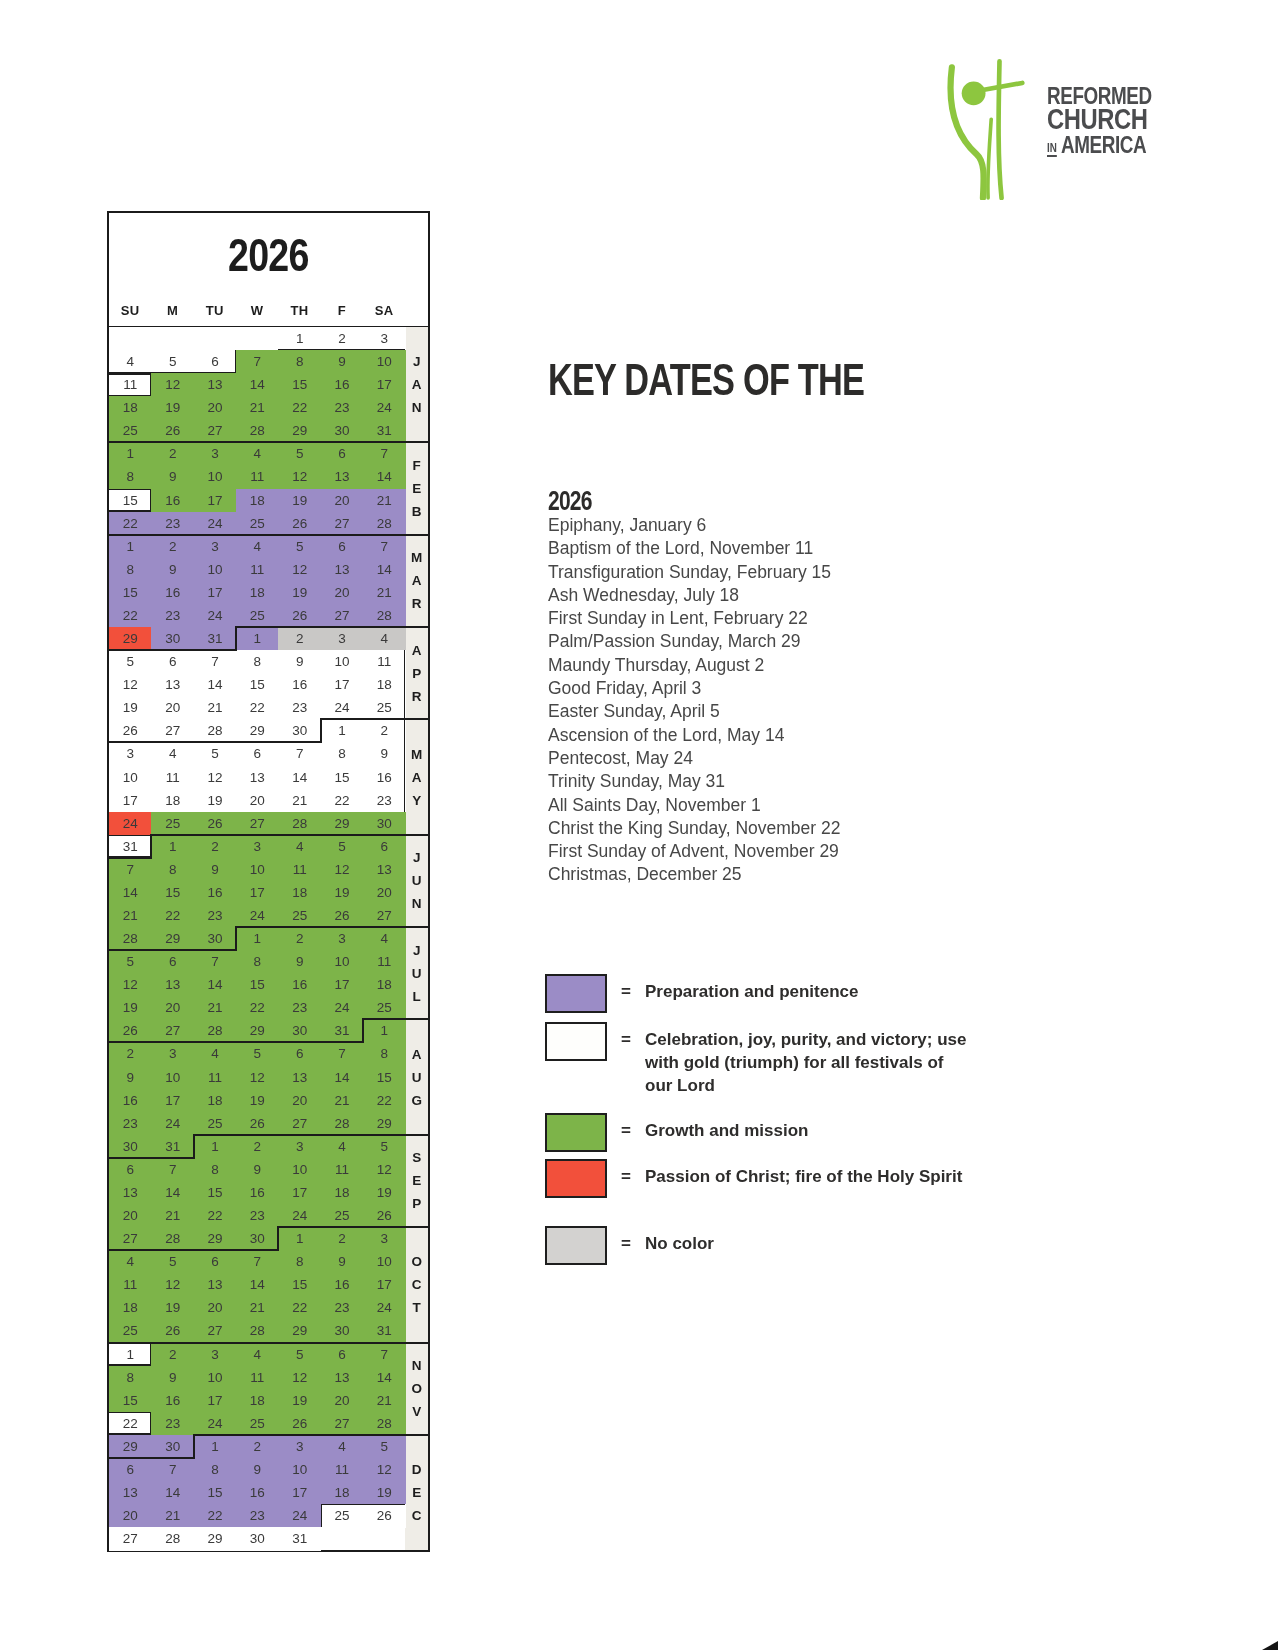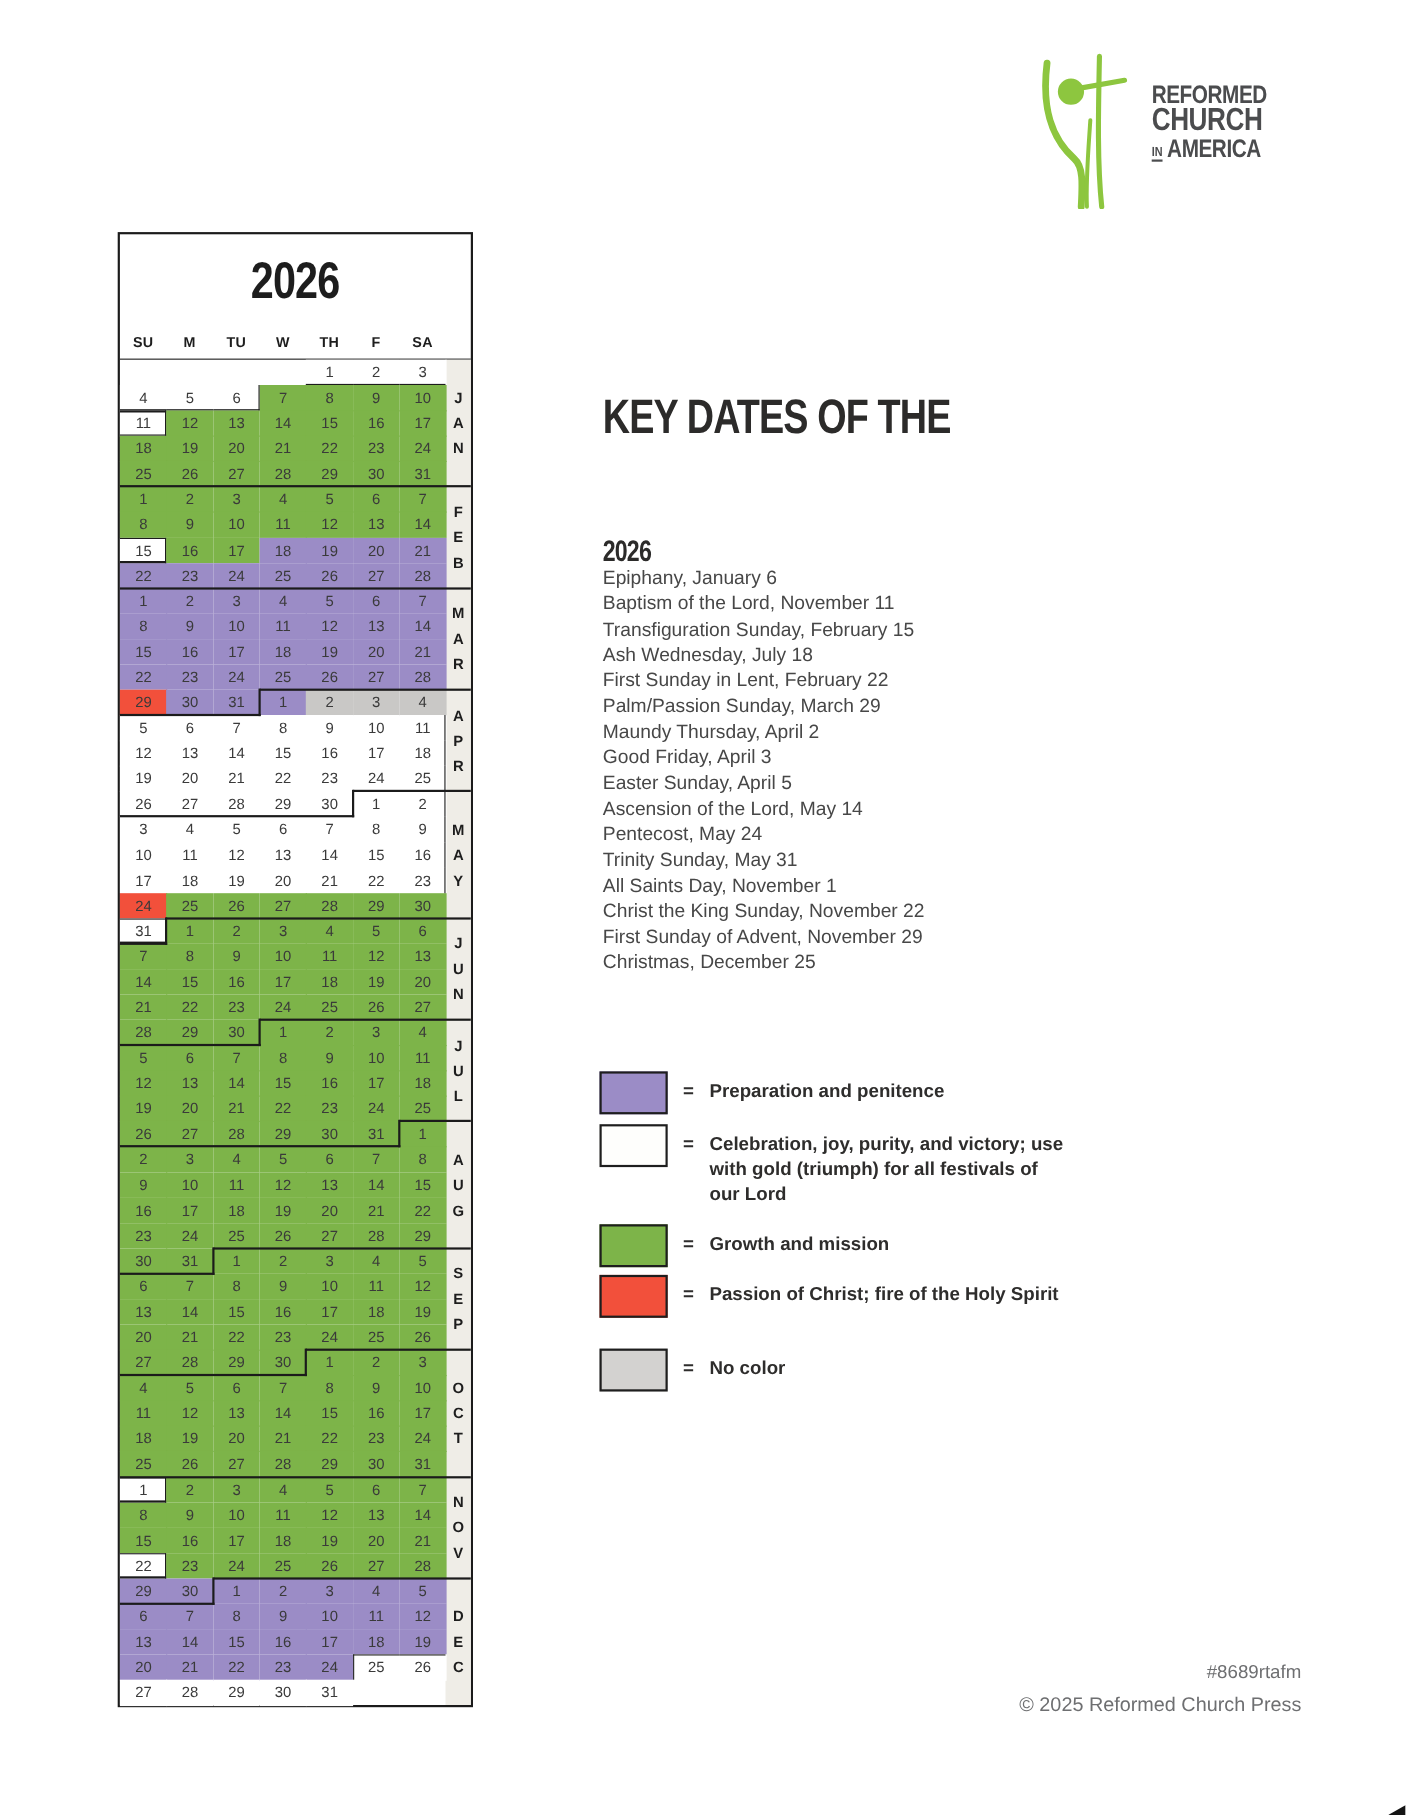--- a/index.html
+++ b/index.html
@@ -5,21 +5,21 @@
   html,body{margin:0;padding:0;background:#ffffff;}
   .page{position:relative;width:1278px;height:1650px;background:#ffffff;overflow:hidden;
         font-family:"Liberation Sans","DejaVu Sans",sans-serif;}
   .cond{display:inline-block;transform:scaleX(0.78);transform-origin:0 50%;font-weight:bold;letter-spacing:-1px;}
   .condc{display:inline-block;transform:scaleX(0.8);transform-origin:50% 50%;font-weight:bold;letter-spacing:-1px;}
 
   
   #main-title{position:absolute;left:107px;top:86px;font-size:50px;color:#222;white-space:nowrap;}
 
   
-  #logo{position:absolute;left:935px;top:45px;width:210px;height:145px;}
+  #logo{position:absolute;left:935px;top:55px;width:210px;height:145px;}
   #logo svg{position:absolute;left:0;top:0;}
   #logo-text{position:absolute;left:112px;top:31px;color:#4B4C4E;white-space:nowrap;}
   .logo-l1{font-size:23px;line-height:20px;}
   .logo-l2{font-size:29px;line-height:27px;}
   .logo-l3{font-size:23px;line-height:24px;display:flex;align-items:flex-end;}
   .logo-in{font-size:12px;font-weight:bold;border-bottom:2px solid #4B4C4E;margin-right:2px;line-height:14px;transform:scaleX(.82);transform-origin:0 100%;display:inline-block;}
   .logo-cond{display:inline-block;transform:scaleX(.82);transform-origin:0 100%;font-weight:bold;letter-spacing:-0.5px;}
 
   
   #cal-box{position:absolute;left:107px;top:211px;width:319px;height:1337px;border:2.5px solid #1b1b1b;background:#fff;}
@@ -594,21 +594,21 @@
   <div id="kd-year">
     <span class="cond">2026</span>
   </div>
   <div id="kd-list">
       <div>Epiphany, January 6</div>
       <div>Baptism of the Lord, November 11</div>
       <div>Transfiguration Sunday, February 15</div>
       <div>Ash Wednesday, July 18</div>
       <div>First Sunday in Lent, February 22</div>
       <div>Palm/Passion Sunday, March 29</div>
-      <div>Maundy Thursday, April 2</div>
+      <div>Maundy Thursday, August 2</div>
       <div>Good Friday, April 3</div>
       <div>Easter Sunday, April 5</div>
       <div>Ascension of the Lord, May 14</div>
       <div>Pentecost, May 24</div>
       <div>Trinity Sunday, May 31</div>
       <div>All Saints Day, November 1</div>
       <div>Christ the King Sunday, November 22</div>
       <div>First Sunday of Advent, November 29</div>
       <div>Christmas, December 25</div>
     </div>
@@ -629,19 +629,15 @@
       <div class="leg-row" style="top: 1159px;">
         <div class="leg-swatch" style="background: rgb(242, 80, 59);"></div>
         <div class="leg-body"><span class="leg-eq">=</span><span>Passion of Christ; fire of the Holy Spirit</span></div>
       </div>
       <div class="leg-row" style="top: 1226px;">
         <div class="leg-swatch" style="background: rgb(211, 210, 208);"></div>
         <div class="leg-body"><span class="leg-eq">=</span><span>No color</span></div>
       </div>
     </div>
 
-  <div id="footer">
-    <div id="footer-code">#8689rtafm</div>
-    <div id="footer-copy">© 2025 Reformed Church Press</div>
-  </div>
 
   <div class="corner-mark"></div>
 </div>
 
 </body></html>

